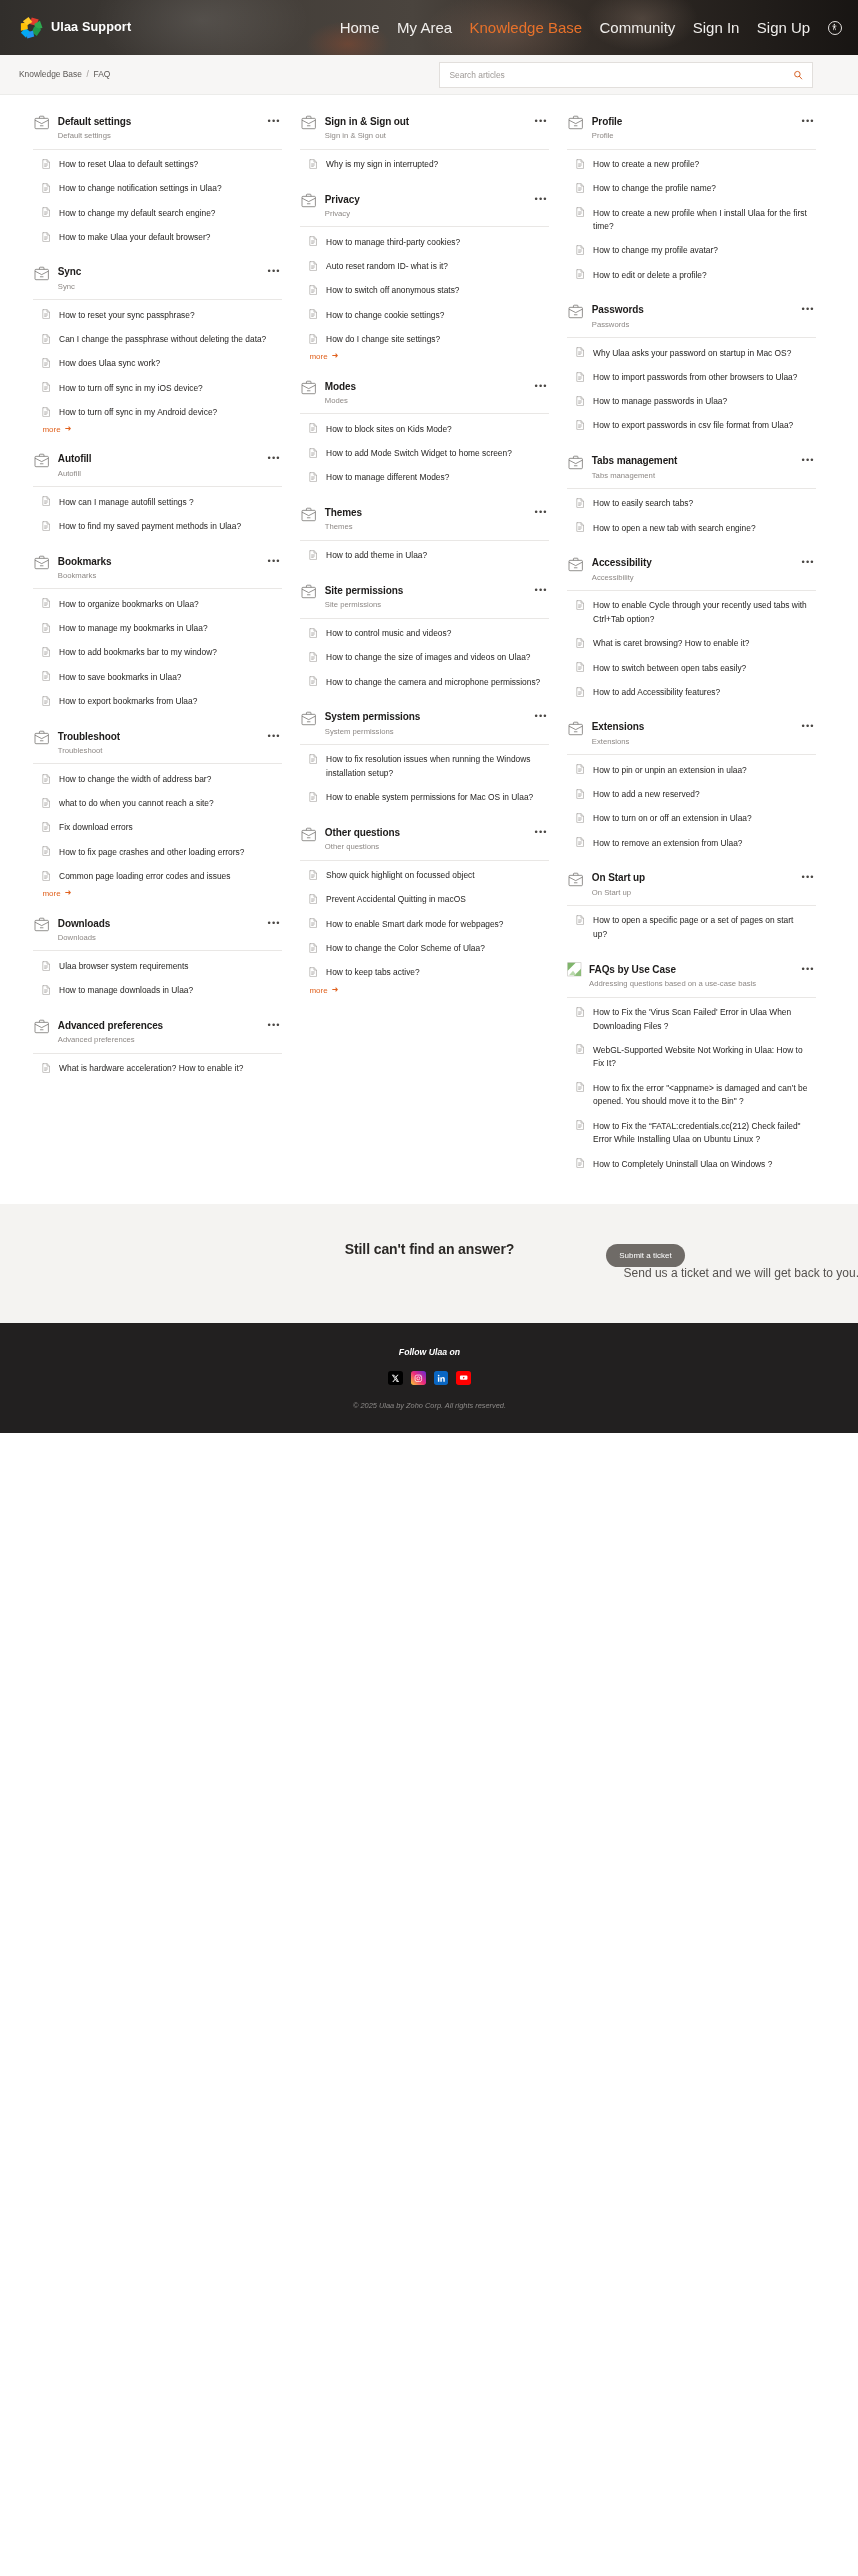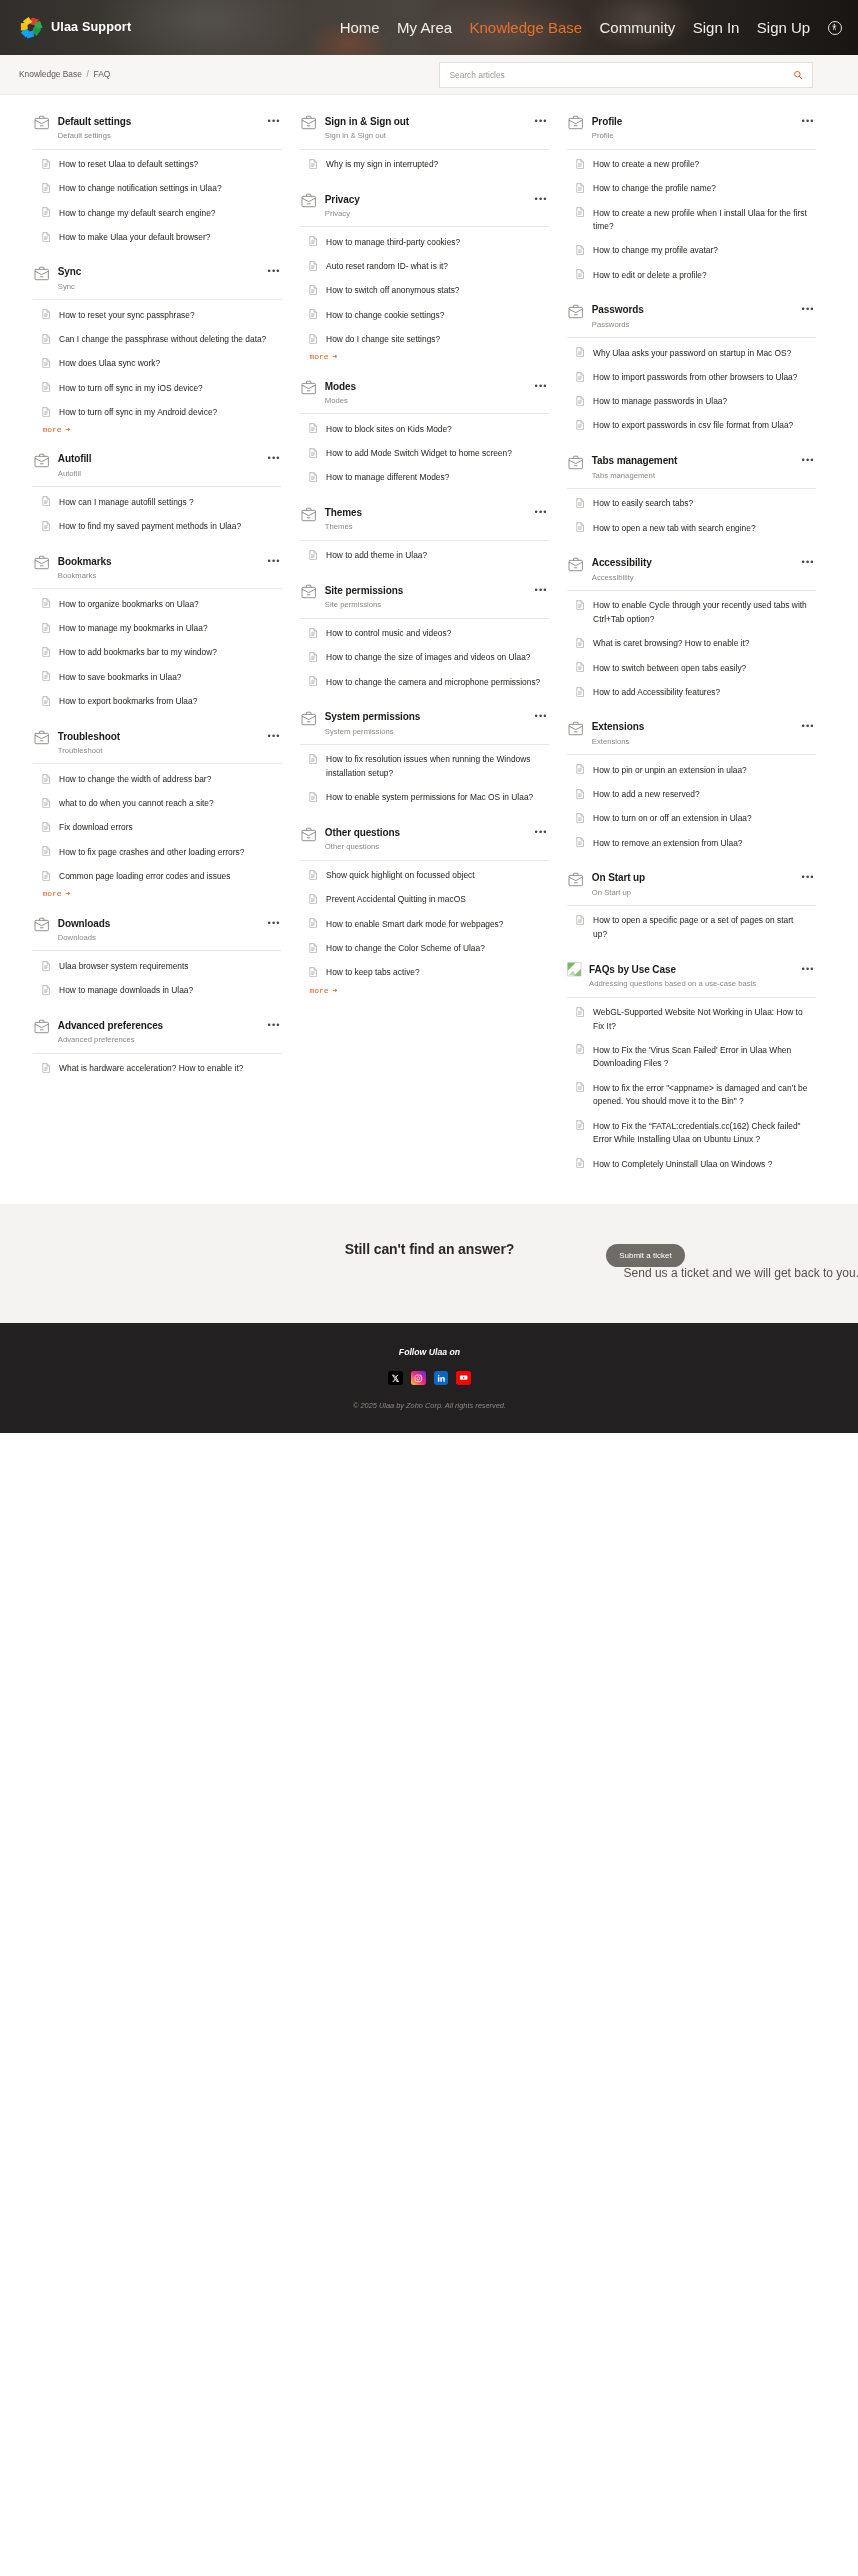--- a/index.html
+++ b/index.html
@@ -171,27 +171,26 @@
   }
   .art:last-child { padding-bottom: 2.7px; }
   .doc-icon { flex: 0 0 auto; margin-top: 0.7px; }
   .art-label {
     font-size: 8.4px;
     color: #262422;
     line-height: 1.62;
   }
   .more-link {
     display: inline-flex;
-    align-items: flex-end;
+    align-items: flex-start;
     gap: 4px;
     margin: 2.7px 0 0 9.4px;
     color: #e0621f;
     font-size: 8px;
     text-decoration: none;
-    font-family: Liberation Mono, monospace;
   }
   .more-link .arrow { font-size: 8px; line-height: 1; }
 
   
   .broken-img {
     width: 14.7px; height: 14.7px;
     display: block;
   }
 
   
@@ -1346,51 +1345,51 @@
           <div class="card-rule"></div>
           <div class="arts">
             <a class="art" href="#">
               <span class="doc-icon"><svg width="8.7" height="10" viewBox="0 0 13 15" fill="none" stroke="#9b9794" stroke-width=".9">
                   <path d="M1.2 1h6.4l3.6 3.5v9.2a.8.8 0 01-.8.8H2a.8.8 0 01-.8-.8V1.8A.8.8 0 012 1z"></path>
                   <path d="M7.5 1.1v3.5h3.6"></path>
                   <line x1="3.3" y1="7.3" x2="8.6" y2="7.3"></line>
                   <line x1="3.3" y1="9.2" x2="8.6" y2="9.2"></line>
                   <line x1="3.3" y1="11.1" x2="7" y2="11.1"></line>
                 </svg></span>
+              <span class="art-label">How to Fix the 'Virus Scan Failed' Error in Ulaa When Downloading Files ?</span>
+            </a>
+            <a class="art" href="#">
+              <span class="doc-icon"><svg width="8.7" height="10" viewBox="0 0 13 15" fill="none" stroke="#9b9794" stroke-width=".9">
+                  <path d="M1.2 1h6.4l3.6 3.5v9.2a.8.8 0 01-.8.8H2a.8.8 0 01-.8-.8V1.8A.8.8 0 012 1z"></path>
+                  <path d="M7.5 1.1v3.5h3.6"></path>
+                  <line x1="3.3" y1="7.3" x2="8.6" y2="7.3"></line>
+                  <line x1="3.3" y1="9.2" x2="8.6" y2="9.2"></line>
+                  <line x1="3.3" y1="11.1" x2="7" y2="11.1"></line>
+                </svg></span>
               <span class="art-label">WebGL-Supported Website Not Working in Ulaa: How to Fix It?</span>
             </a>
             <a class="art" href="#">
               <span class="doc-icon"><svg width="8.7" height="10" viewBox="0 0 13 15" fill="none" stroke="#9b9794" stroke-width=".9">
                   <path d="M1.2 1h6.4l3.6 3.5v9.2a.8.8 0 01-.8.8H2a.8.8 0 01-.8-.8V1.8A.8.8 0 012 1z"></path>
                   <path d="M7.5 1.1v3.5h3.6"></path>
                   <line x1="3.3" y1="7.3" x2="8.6" y2="7.3"></line>
                   <line x1="3.3" y1="9.2" x2="8.6" y2="9.2"></line>
                   <line x1="3.3" y1="11.1" x2="7" y2="11.1"></line>
                 </svg></span>
-              <span class="art-label">How to Fix the 'Virus Scan Failed' Error in Ulaa When Downloading Files ?</span>
-            </a>
-            <a class="art" href="#">
-              <span class="doc-icon"><svg width="8.7" height="10" viewBox="0 0 13 15" fill="none" stroke="#9b9794" stroke-width=".9">
-                  <path d="M1.2 1h6.4l3.6 3.5v9.2a.8.8 0 01-.8.8H2a.8.8 0 01-.8-.8V1.8A.8.8 0 012 1z"></path>
-                  <path d="M7.5 1.1v3.5h3.6"></path>
-                  <line x1="3.3" y1="7.3" x2="8.6" y2="7.3"></line>
-                  <line x1="3.3" y1="9.2" x2="8.6" y2="9.2"></line>
-                  <line x1="3.3" y1="11.1" x2="7" y2="11.1"></line>
-                </svg></span>
               <span class="art-label">How to fix the error "&lt;appname&gt; is damaged and can’t be opened. You should move it to the Bin" ?</span>
             </a>
             <a class="art" href="#">
               <span class="doc-icon"><svg width="8.7" height="10" viewBox="0 0 13 15" fill="none" stroke="#9b9794" stroke-width=".9">
                   <path d="M1.2 1h6.4l3.6 3.5v9.2a.8.8 0 01-.8.8H2a.8.8 0 01-.8-.8V1.8A.8.8 0 012 1z"></path>
                   <path d="M7.5 1.1v3.5h3.6"></path>
                   <line x1="3.3" y1="7.3" x2="8.6" y2="7.3"></line>
                   <line x1="3.3" y1="9.2" x2="8.6" y2="9.2"></line>
                   <line x1="3.3" y1="11.1" x2="7" y2="11.1"></line>
                 </svg></span>
-              <span class="art-label">How to Fix the “FATAL:credentials.cc(162) Check failed" Error While Installing Ulaa on Ubuntu Linux ?</span>
+              <span class="art-label">How to Fix the “FATAL:credentials.cc(212) Check failed" Error While Installing Ulaa on Ubuntu Linux ?</span>
             </a>
             <a class="art" href="#">
               <span class="doc-icon"><svg width="8.7" height="10" viewBox="0 0 13 15" fill="none" stroke="#9b9794" stroke-width=".9">
                   <path d="M1.2 1h6.4l3.6 3.5v9.2a.8.8 0 01-.8.8H2a.8.8 0 01-.8-.8V1.8A.8.8 0 012 1z"></path>
                   <path d="M7.5 1.1v3.5h3.6"></path>
                   <line x1="3.3" y1="7.3" x2="8.6" y2="7.3"></line>
                   <line x1="3.3" y1="9.2" x2="8.6" y2="9.2"></line>
                   <line x1="3.3" y1="11.1" x2="7" y2="11.1"></line>
                 </svg></span>
               <span class="art-label">How to Completely Uninstall Ulaa on Windows ?</span>

